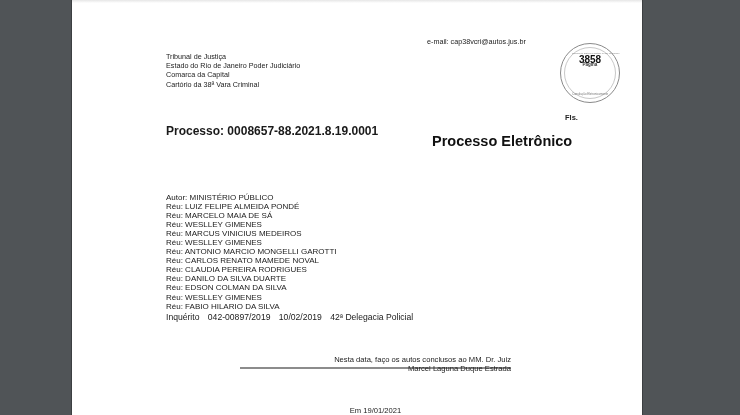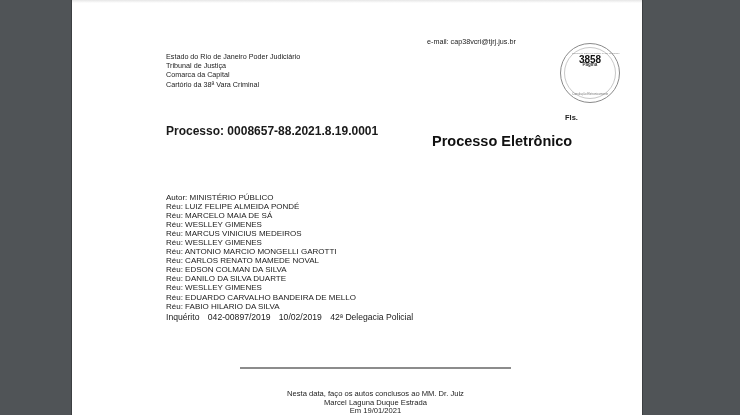--- a/index.html
+++ b/index.html
@@ -154,22 +154,22 @@
       left: 168px;
       top: 367px;
       width: 271px;
       height: 1.5px;
       background: #8c8c8c;
     }
     .conclusion {
       position: absolute;
       left: 168px;
       width: 271px;
-      top: 389px;
-      text-align: center;
+      top: 355px;
+      text-align: right;
       font-size: 7.6px;
       line-height: 9px;
       color: #222;
     }
     .conclusion-date {
       position: absolute;
       left: 168px;
       width: 271px;
       top: 406px;
       text-align: center;
@@ -178,26 +178,26 @@
     }
   </style>
 </head>
 <body>
 
 <div class="viewer">
   <div class="page">
     <div class="page-topedge"></div>
 
     <div class="header-block">
+      <div class="header-line">Tribunal de Justiça</div>
       <div class="header-line">Estado do Rio de Janeiro Poder Judiciário</div>
-      <div class="header-line">Tribunal de Justiça</div>
       <div class="header-line">Comarca da Capital</div>
       <div class="header-line">Cartório da 38ª Vara Criminal</div>
     </div>
-    <div class="email">e-mail: cap38vcri@tjrj.jus.br</div>
+    <div class="email">e-mail: cap38vcri@autos.jus.br</div>
 
     <div class="stamp">
       <div class="stamp-inner"></div>
       <div class="stamp-arc-top" style="transform: scale(0.62); transform-origin: center;">Tribunal de Justiça do Estado do Rio de Janeiro</div>
       <div class="stamp-label">Página</div>
       <div class="stamp-number">3858</div>
       <div class="stamp-arc-bottom" style="transform: scale(0.8); transform-origin: center;">Cumulação Eletronicamente</div>
     </div>
 
     <div class="fls">Fls.</div>
@@ -209,24 +209,24 @@
 
     <div class="parties">
       <div class="party">Autor: MINISTÉRIO PÚBLICO</div>
       <div class="party">Réu: LUIZ FELIPE ALMEIDA PONDÉ</div>
       <div class="party">Réu: MARCELO MAIA DE SÁ</div>
       <div class="party">Réu: WESLLEY GIMENES</div>
       <div class="party">Réu: MARCUS VINICIUS MEDEIROS</div>
       <div class="party">Réu: WESLLEY GIMENES</div>
       <div class="party">Réu: ANTONIO MARCIO MONGELLI GAROTTI</div>
       <div class="party">Réu: CARLOS RENATO MAMEDE NOVAL</div>
+      <div class="party">Réu: CLAUDIA PEREIRA RODRIGUES</div>
+      <div class="party">Réu: DANILO DA SILVA DUARTE</div>
       <div class="party">Réu: EDSON COLMAN DA SILVA</div>
-      <div class="party">Réu: DANILO DA SILVA DUARTE</div>
       <div class="party">Réu: WESLLEY GIMENES</div>
-      <div class="party">Réu: EDUARDO CARVALHO BANDEIRA DE MELLO</div>
       <div class="party">Réu: FABIO HILARIO DA SILVA</div>
       <div class="inquerito">
         <span>Inquérito</span>
         <span>042-00897/2019</span>
         <span>10/02/2019</span>
         <span>42ª Delegacia Policial</span>
       </div>
     </div>
 
     <div class="separator"></div>

